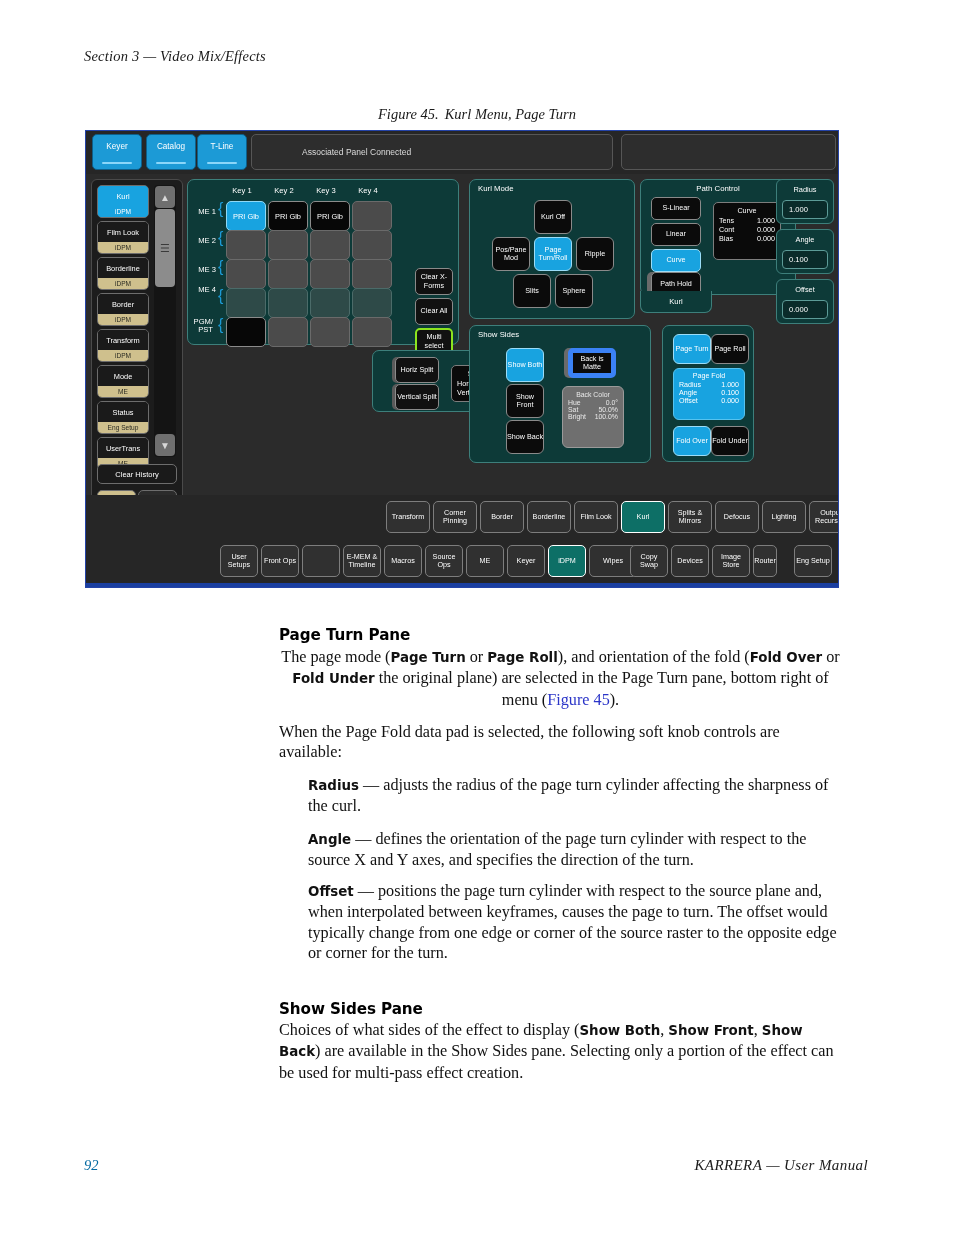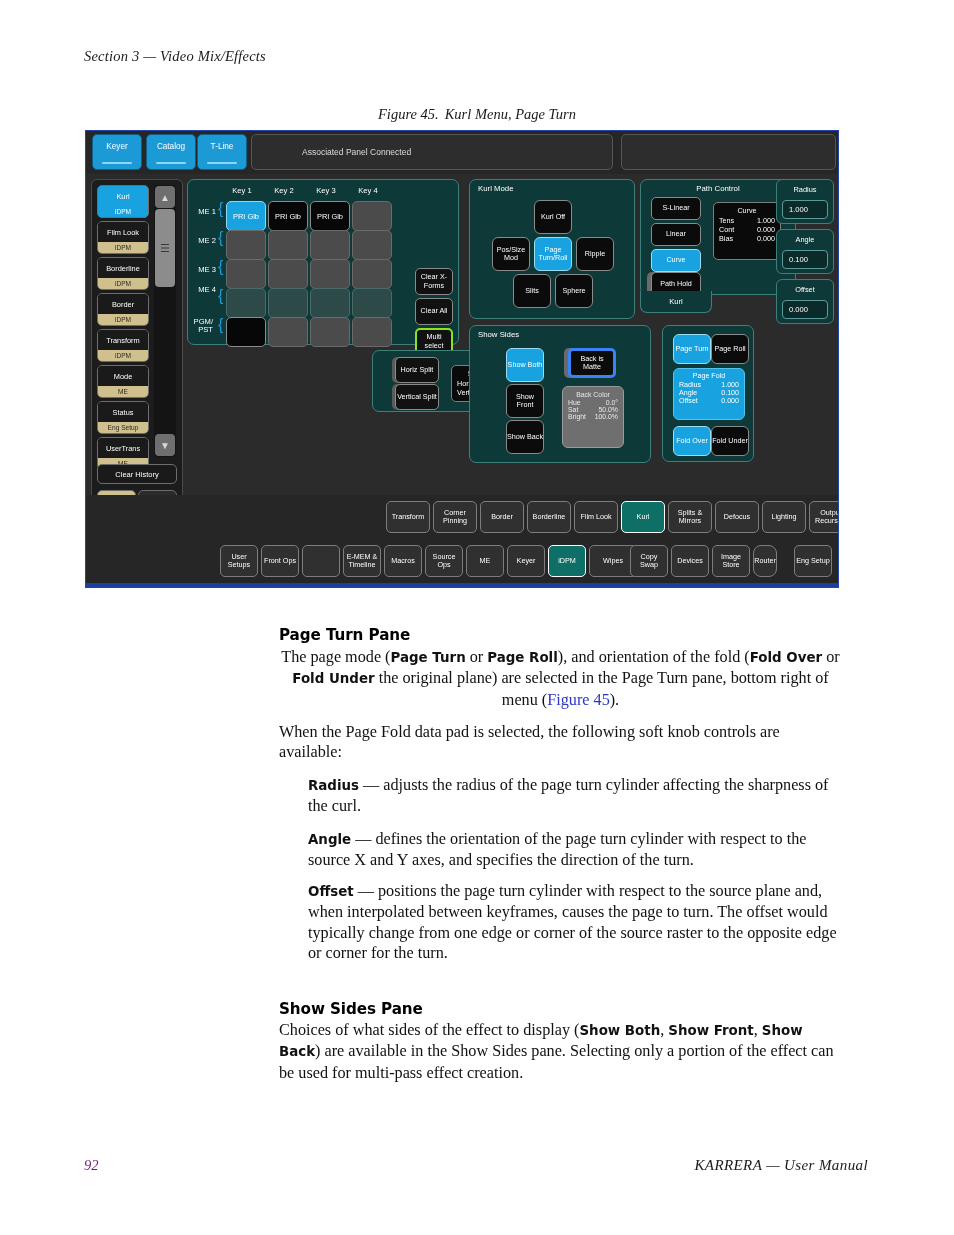--- a/index.html
+++ b/index.html
@@ -5,21 +5,21 @@
   html,body{margin:0;padding:0;}
   body{
     width:954px;height:1235px;background:#ffffff;
     font-family:"Liberation Serif", serif;
     position:relative;overflow:hidden;
   }
   .page{position:absolute;inset:0;}
 
   
   .runhead{position:absolute;left:84px;top:48px;font-style:italic;font-size:14.5px;color:#1a1a1a;letter-spacing:.2px;}
-  .foot-num{position:absolute;left:84px;top:1157px;font-style:italic;font-size:14.5px;color:#701a75;}
+  .foot-num{position:absolute;left:84px;top:1157px;font-style:italic;font-size:14.5px;color:#0369a1;}
   .foot-title{position:absolute;right:86px;top:1157px;font-style:italic;font-size:15px;color:#1a1a1a;letter-spacing:.4px;}
 
   
   .fig-caption{position:absolute;left:0;right:0;top:106px;text-align:center;font-style:italic;font-size:14.5px;color:#1a1a1a;}
   .fig-caption .lead{margin-right:6px;}
 
   
   .shot{
     position:absolute;left:85px;top:130px;width:754px;height:458px;
     background:#2b2b2b;border:1.5px solid #2443a8;box-sizing:border-box;
@@ -155,21 +155,21 @@
   
   .showsides{left:383px;top:194px;width:182px;height:138px;}
   .ssb{
     position:absolute;left:36px;width:38px;height:34px;border-radius:6px;box-sizing:border-box;
     background:#0b0b0b;border:1px solid #8a8a8a;color:#fff;font-size:7.2px;line-height:1.12;
     display:flex;align-items:center;justify-content:center;text-align:center;
   }
   .ssb.on{background:#18a3e0;border:1px solid #9bdcf7;}
   .bim{
     position:absolute;left:98px;top:22px;width:48px;height:30px;border-radius:5px;box-sizing:border-box;
-    background:#0b0b0b;border:3px solid #3b82f6;color:#fff;font-size:7.2px;line-height:1.12;
+    background:#0b0b0b;border:5px solid #3b82f6;color:#fff;font-size:7.2px;line-height:1.12;
     display:flex;align-items:center;justify-content:center;text-align:center;
     box-shadow:-4px 0 0 0 #6a6a6a;
   }
   .backcolor{
     position:absolute;left:92px;top:60px;width:62px;height:62px;border-radius:6px;box-sizing:border-box;
     background:#6f6f6f;border:1px solid #9a9a9a;color:#e9e9e9;font-size:6.9px;padding:4px 5px;
   }
   .backcolor .dt{text-align:center;margin-bottom:1px;color:#e9e9e9;}
   .backcolor .row{display:flex;justify-content:space-between;}
 
@@ -381,21 +381,21 @@
         <div class="row">
           <span>Vertical</span>
           <span>0.000</span>
         </div>
       </div>
     </div>
 
     <div class="tealpanel kurlmode">
       <div class="ptitle">Kurl Mode</div>
       <div class="mbtn" style="left:64px;top:20px;">Kurl Off</div>
-      <div class="mbtn" style="left:22px;top:57px;">Pos/Size Mod</div>
+      <div class="mbtn" style="left:22px;top:57px;">Pos/Pane Mod</div>
       <div class="mbtn on" style="left:64px;top:57px;">Page Turn/Roll</div>
       <div class="mbtn" style="left:106px;top:57px;">Ripple</div>
       <div class="mbtn" style="left:43px;top:94px;">Slits</div>
       <div class="mbtn" style="left:85px;top:94px;">Sphere</div>
     </div>
 
     <div class="tealpanel showsides">
       <div class="ptitle">Show Sides</div>
       <div class="ssb on" style="top:22px;">Show Both</div>
       <div class="ssb" style="top:58px;">Show Front</div>
@@ -499,21 +499,21 @@
       <div class="bb" style="left:257px;width:38px;">E-MEM &amp; Timeline</div>
       <div class="bb" style="left:298px;width:38px;">Macros</div>
       <div class="bb" style="left:339px;width:38px;">Source Ops</div>
       <div class="bb" style="left:380px;width:38px;">ME</div>
       <div class="bb" style="left:421px;width:38px;">Keyer</div>
       <div class="bb active" style="left:462px;width:38px;">iDPM</div>
       <div class="bb" style="left:503px;width:48px;">Wipes</div>
       <div class="bb" style="left:544px;width:38px;">Copy Swap</div>
       <div class="bb" style="left:585px;width:38px;">Devices</div>
       <div class="bb" style="left:626px;width:38px;">Image Store</div>
-      <div class="bb" style="left:667px;width:24px;border-radius:8px;">Router</div>
+      <div class="bb" style="left:667px;width:24px;">Router</div>
       <div class="bb" style="left:708px;width:38px;">Eng Setup</div>
     </div>
 
     <div class="blue-edge"></div>
   </div>
 
   <h2 class="h2" style="top:613px;">Page Turn Pane</h2>
 
   <p class="para" style="top:647px;margin:0;text-align:center;"><span>The page mode (</span><b>Page Turn</b><span> or </span><b>Page Roll</b><span>), and orientation of the fold (</span><b>Fold Over</b><span> or </span><b>Fold Under</b><span> the original plane) are selected in the Page Turn pane, bottom right of menu (</span><span class="lnk">Figure 45</span><span>).</span></p>
 

